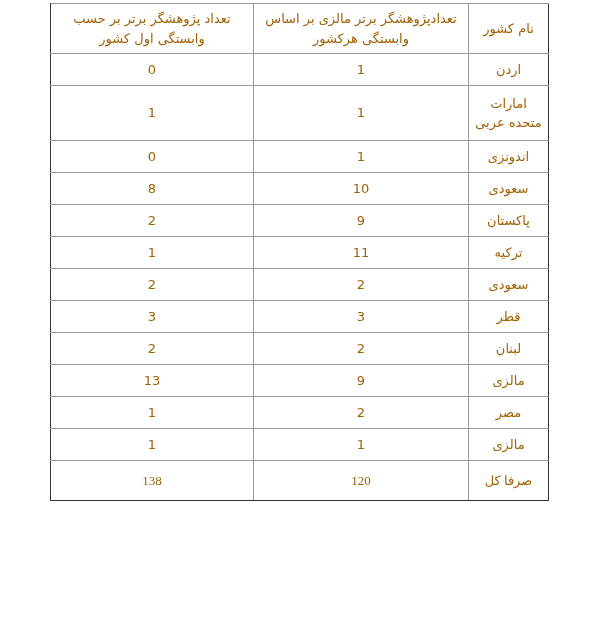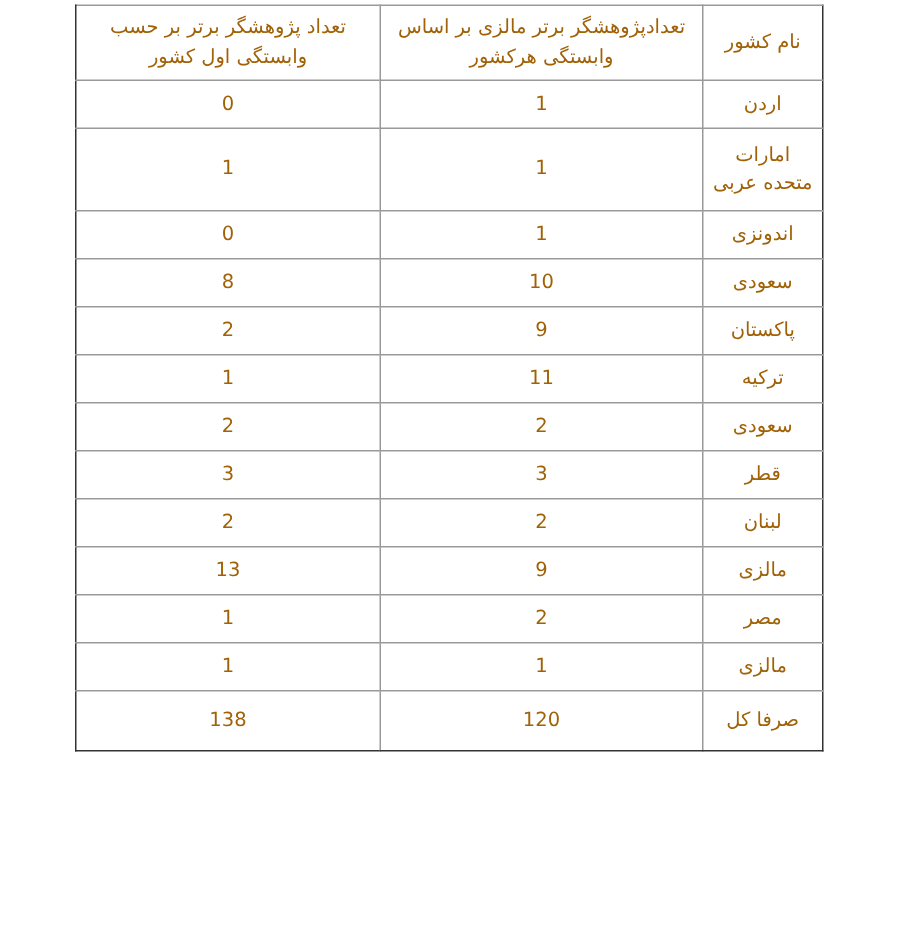--- a/index.html
+++ b/index.html
@@ -35,21 +35,21 @@
     border: 1px solid #999999;
     text-align: center;
     vertical-align: middle;
     font-weight: normal;
     padding: 2px 4px;
     line-height: 1.5;
     overflow: hidden;
   }
   
   thead tr > *              { border-top-color: #333333; }
-  tbody tr:last-child > *   { border-bottom-color: #333333; }
+  tbody tr:last-child > *   { border-bottom-color: #333333; font-family: Liberation Serif, serif; }
   tr > *:first-child        { border-right-color: #333333; }
   tr > *:last-child         { border-left-color: #333333; }
 
   thead tr     { height: 50px; }
   tr.r-normal  { height: 32px; }
   tr.r-tall    { height: 55px; padding-left: 22px; }
   tr.r-total   { height: 40px; }
 </style>
 </head>
 <body>

